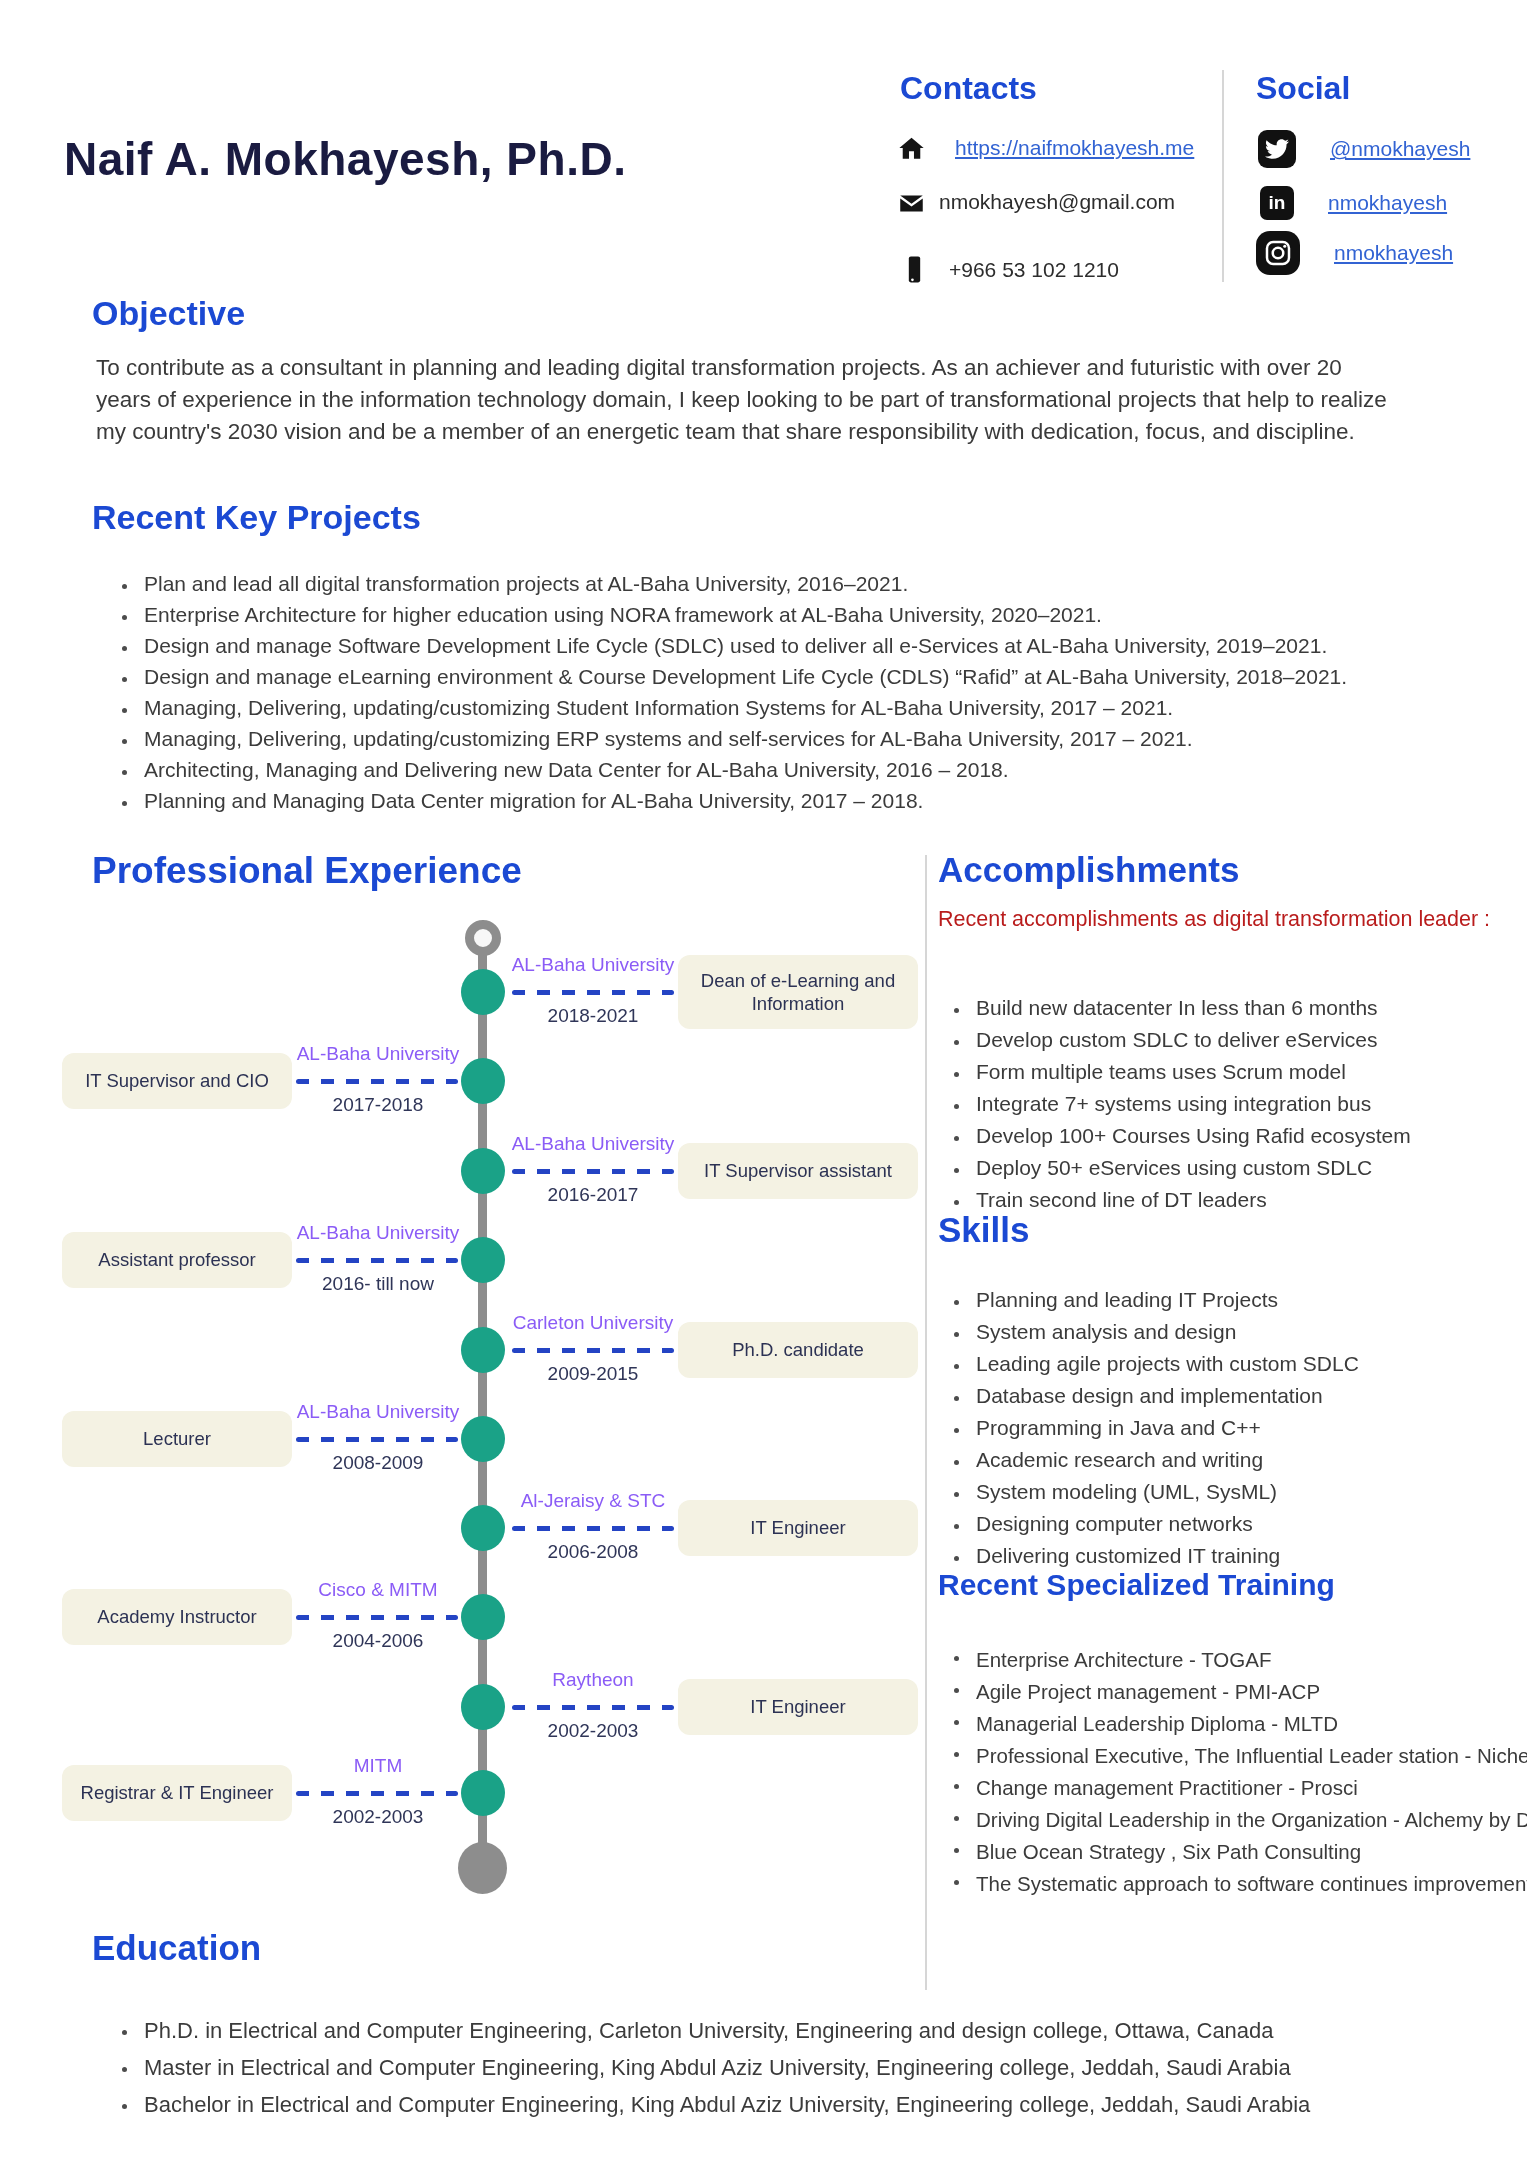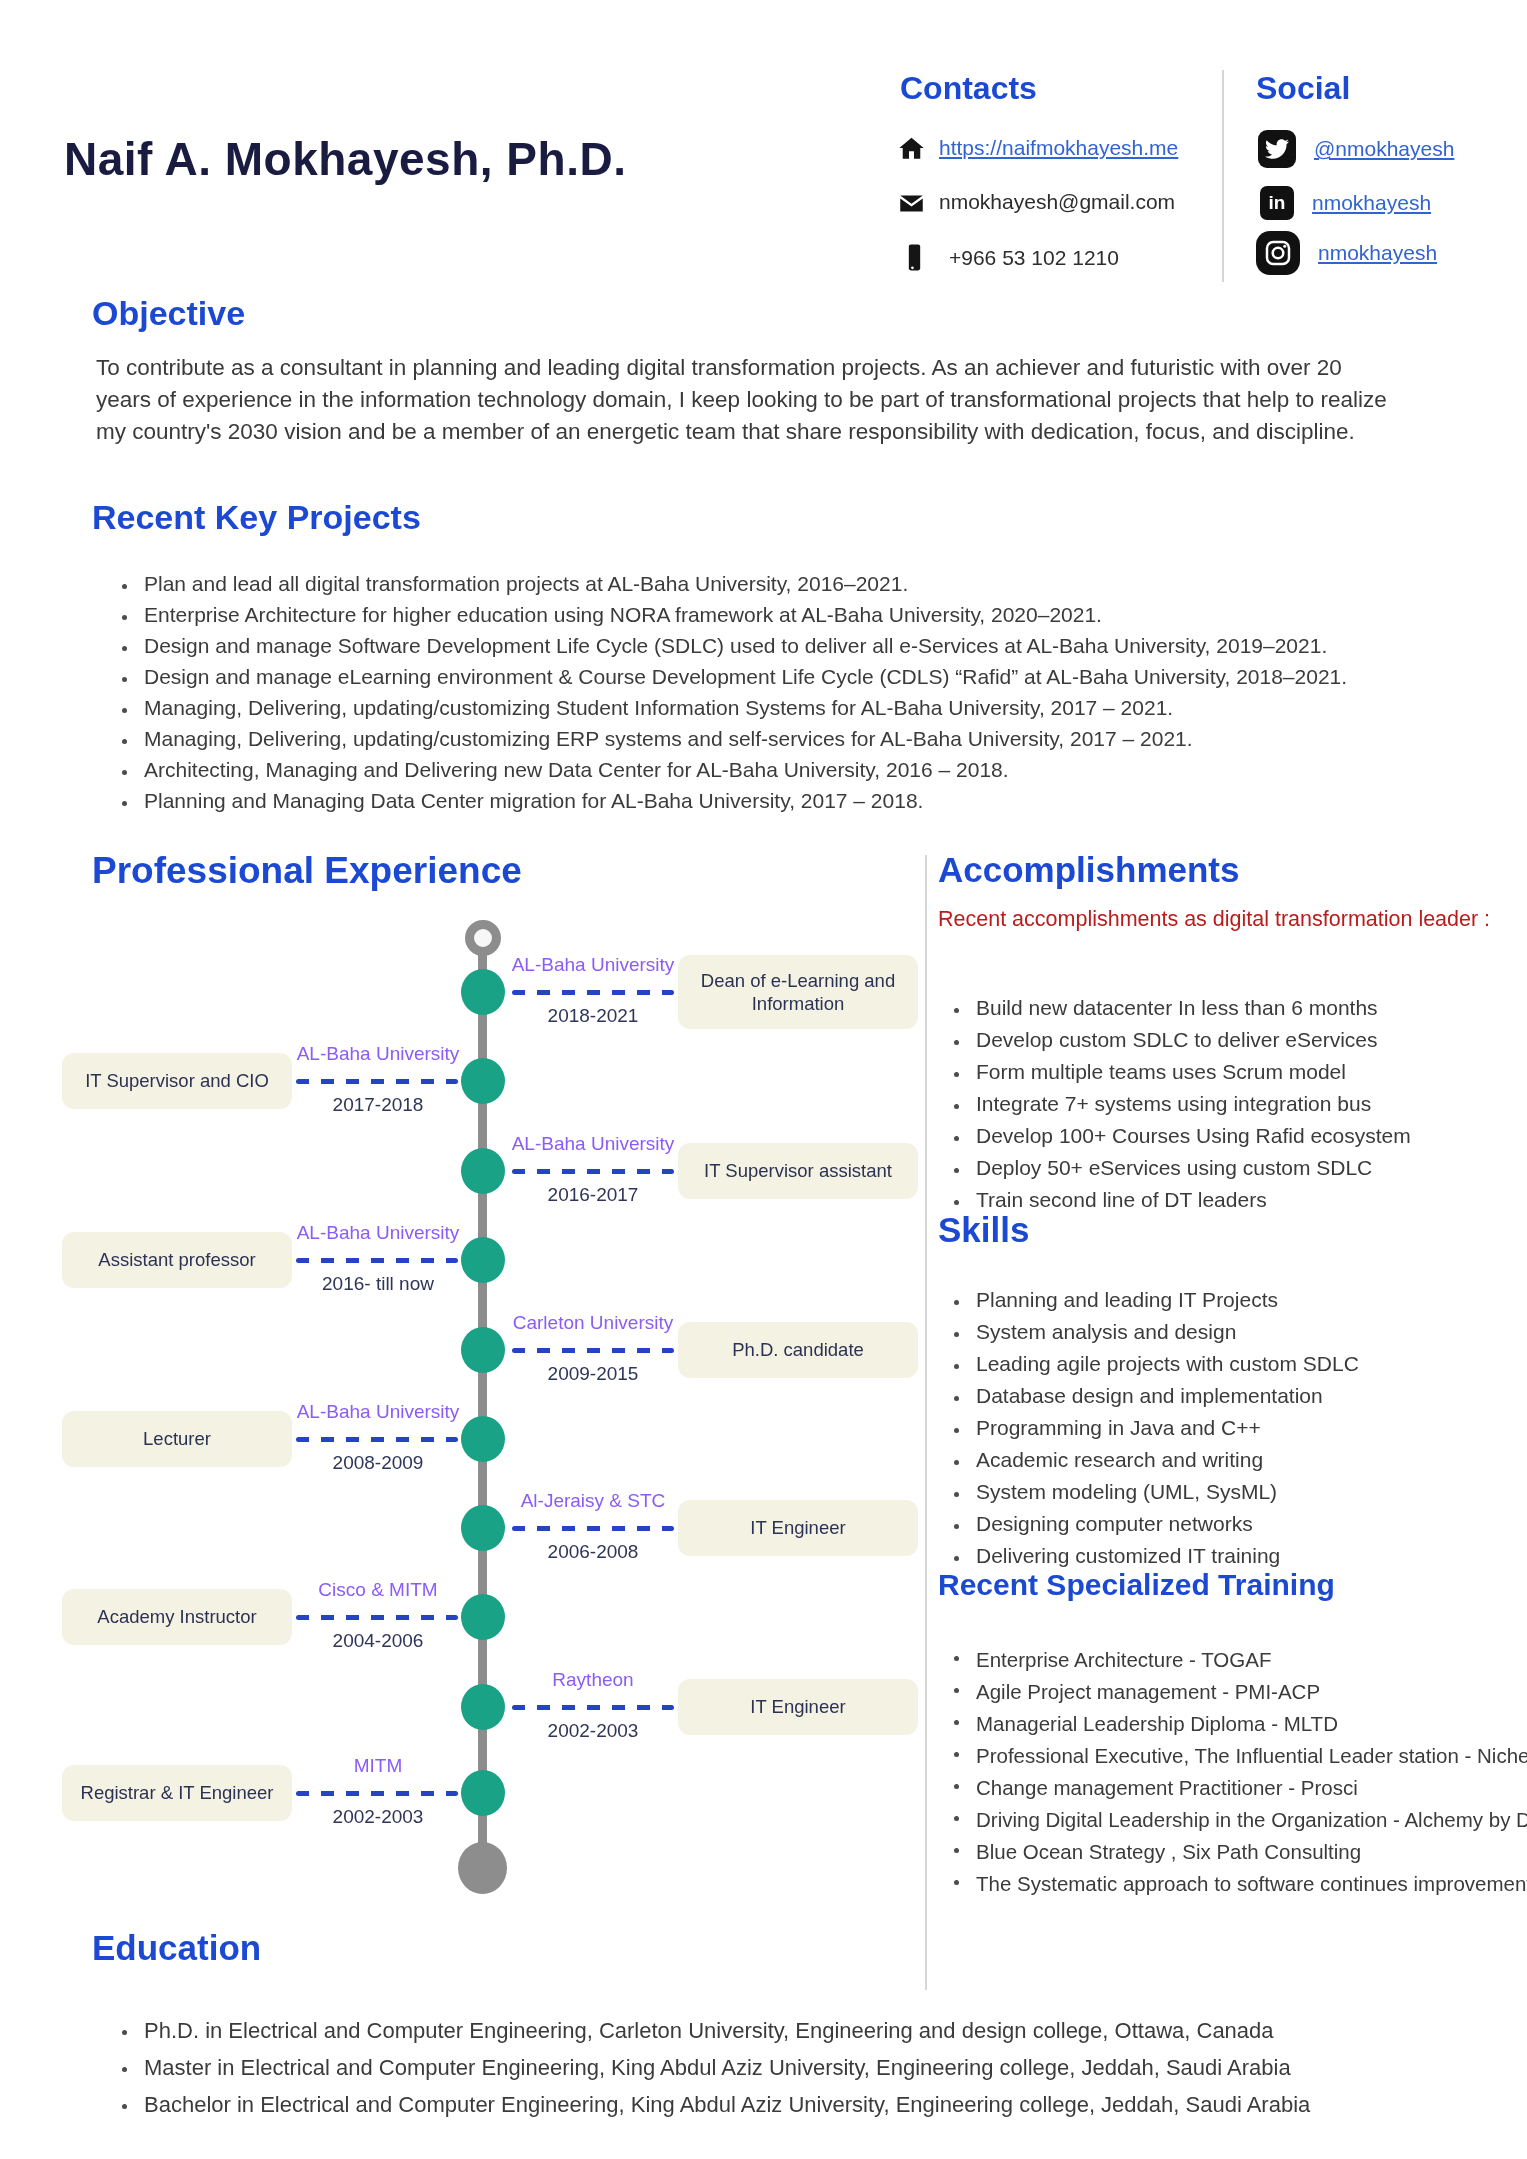--- a/index.html
+++ b/index.html
@@ -21,23 +21,23 @@
   .t-training { left:938px; top:1568px; font-size:30px; }
   .t-education{ left:92px;  top:1928px; font-size:35px; }
 
   .vdiv { position:absolute; background:#d6d6d6; }
   .vdiv1 { left:1222px; top:70px;  width:2px; height:212px; }
   .vdiv2 { left:925px;  top:855px; width:2px; height:1135px; }
 
   .contact-row { position:absolute; display:flex; align-items:center; gap:14px; font-size:21px; color:#2d2d2d; height:40px; }
   .r-web   { left:898px; top:128px; }
   .r-email { left:898px; top:182px; }
-  .r-phone { left:902px; top:238px;gap:22px; }
+  .r-phone { left:902px; top:250px;gap:22px; }
   .cicon { flex:0 0 auto; display:flex; align-items:center; justify-content:center; color:#151515; }
-  .link { color:#3263d3; text-decoration:underline; cursor:pointer; }
+  .link { color:#3263d3; text-decoration:underline; cursor:pointer;margin-left:16px; }
   .dark { color:#2d2d2d; }
 
   .social-row { position:absolute; display:flex; align-items:center; gap:18px; font-size:21px; height:46px; }
   .s-tw { left:1258px; top:126px; }
   .s-li { left:1260px; top:180px;justify-content:flex-end; }
   .s-ig { left:1256px; top:230px; }
   .sicon { flex:0 0 auto; display:flex; align-items:center; justify-content:center; background:#111111; color:#ffffff; }
   .i-tw { width:38px; height:38px; border-radius:9px; }
   .i-li { width:34px; height:34px; border-radius:7px; font-weight:700; font-size:19px; }
   .i-ig { width:44px; height:44px; border-radius:14px; }

